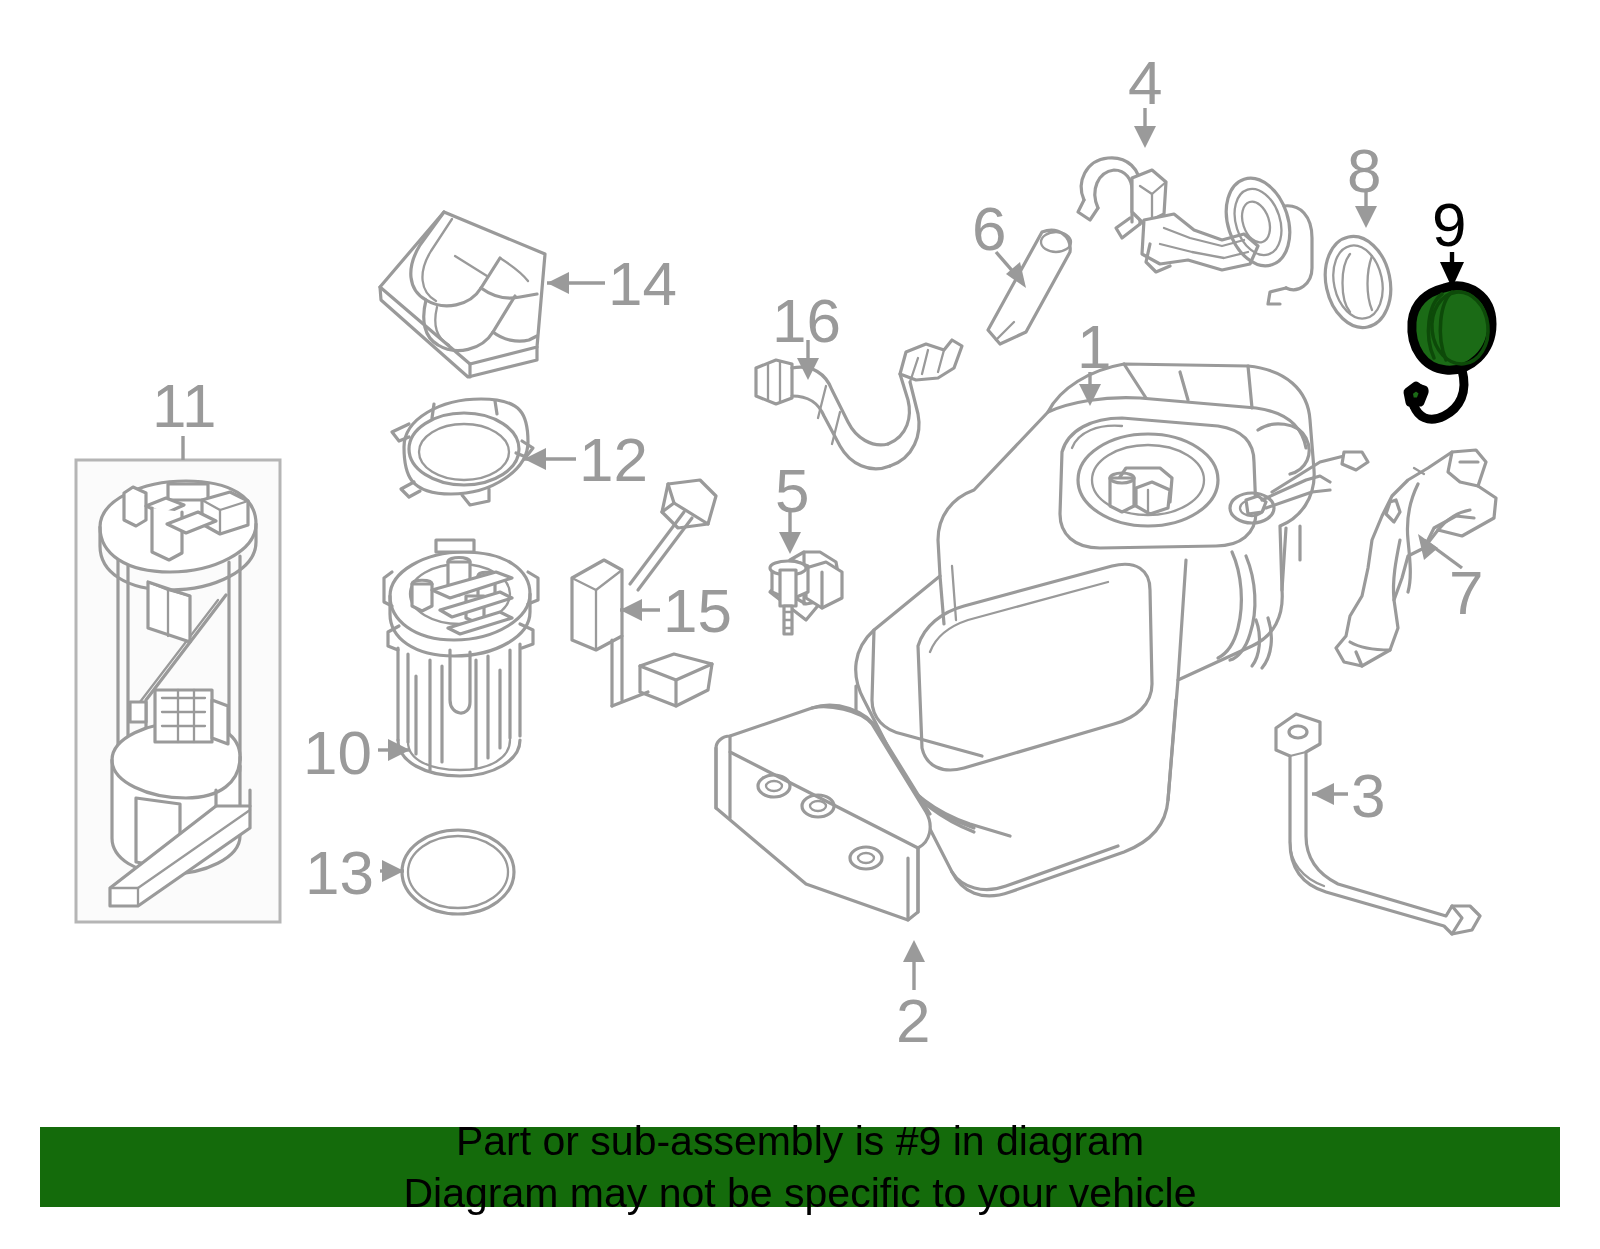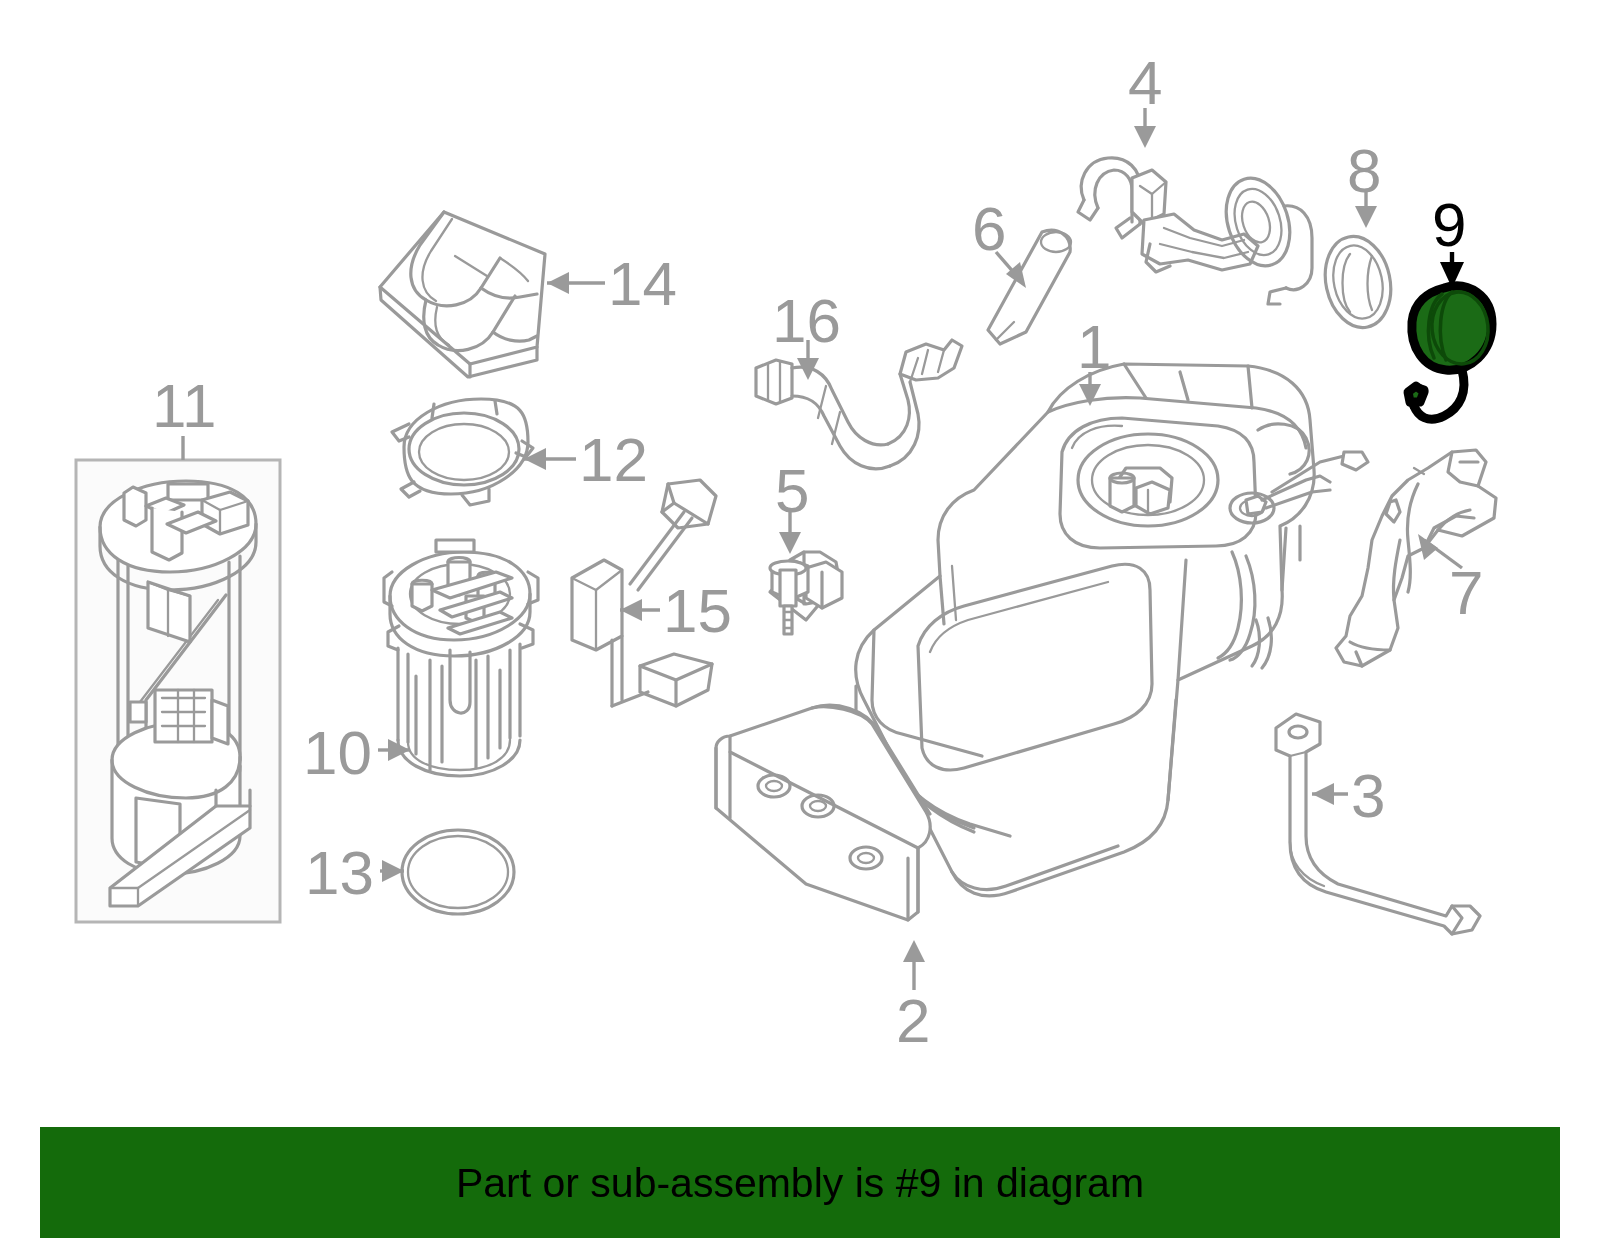--- a/index.html
+++ b/index.html
@@ -25,21 +25,21 @@
     left: 0; top: 0;
     width: 1600px;
     height: 1249px;
     display: block;
   }
   .notice-banner {
     position: absolute;
     left: 40px;
     top: 1127px;
     width: 1520px;
-    height: 111px;
+    height: 80px;
     background: #146b0b;
     color: #000000;
     display: flex;
     flex-direction: column;
     align-items: center;
     justify-content: center;
     text-align: center;
     font-family: "Liberation Sans", sans-serif;
     font-size: 41px;
     line-height: 52px;
@@ -458,15 +458,16 @@
     <g>
       <line class="lead-hl" x1="1452" y1="252" x2="1452" y2="276"></line>
       <path class="leadhead-hl" d="M1452,288 L1440,262 L1464,262 Z"></path>
       <text class="num-hl" x="1432" y="246">9</text>
     </g>
 
   </svg>
 
   <div class="notice-banner">
     <span class="notice-line">Part or sub-assembly is #9 in diagram</span>
+    <span class="notice-line">Diagram may not be specific to your vehicle</span>
   </div>
 
 </div>
 
 </body></html>

